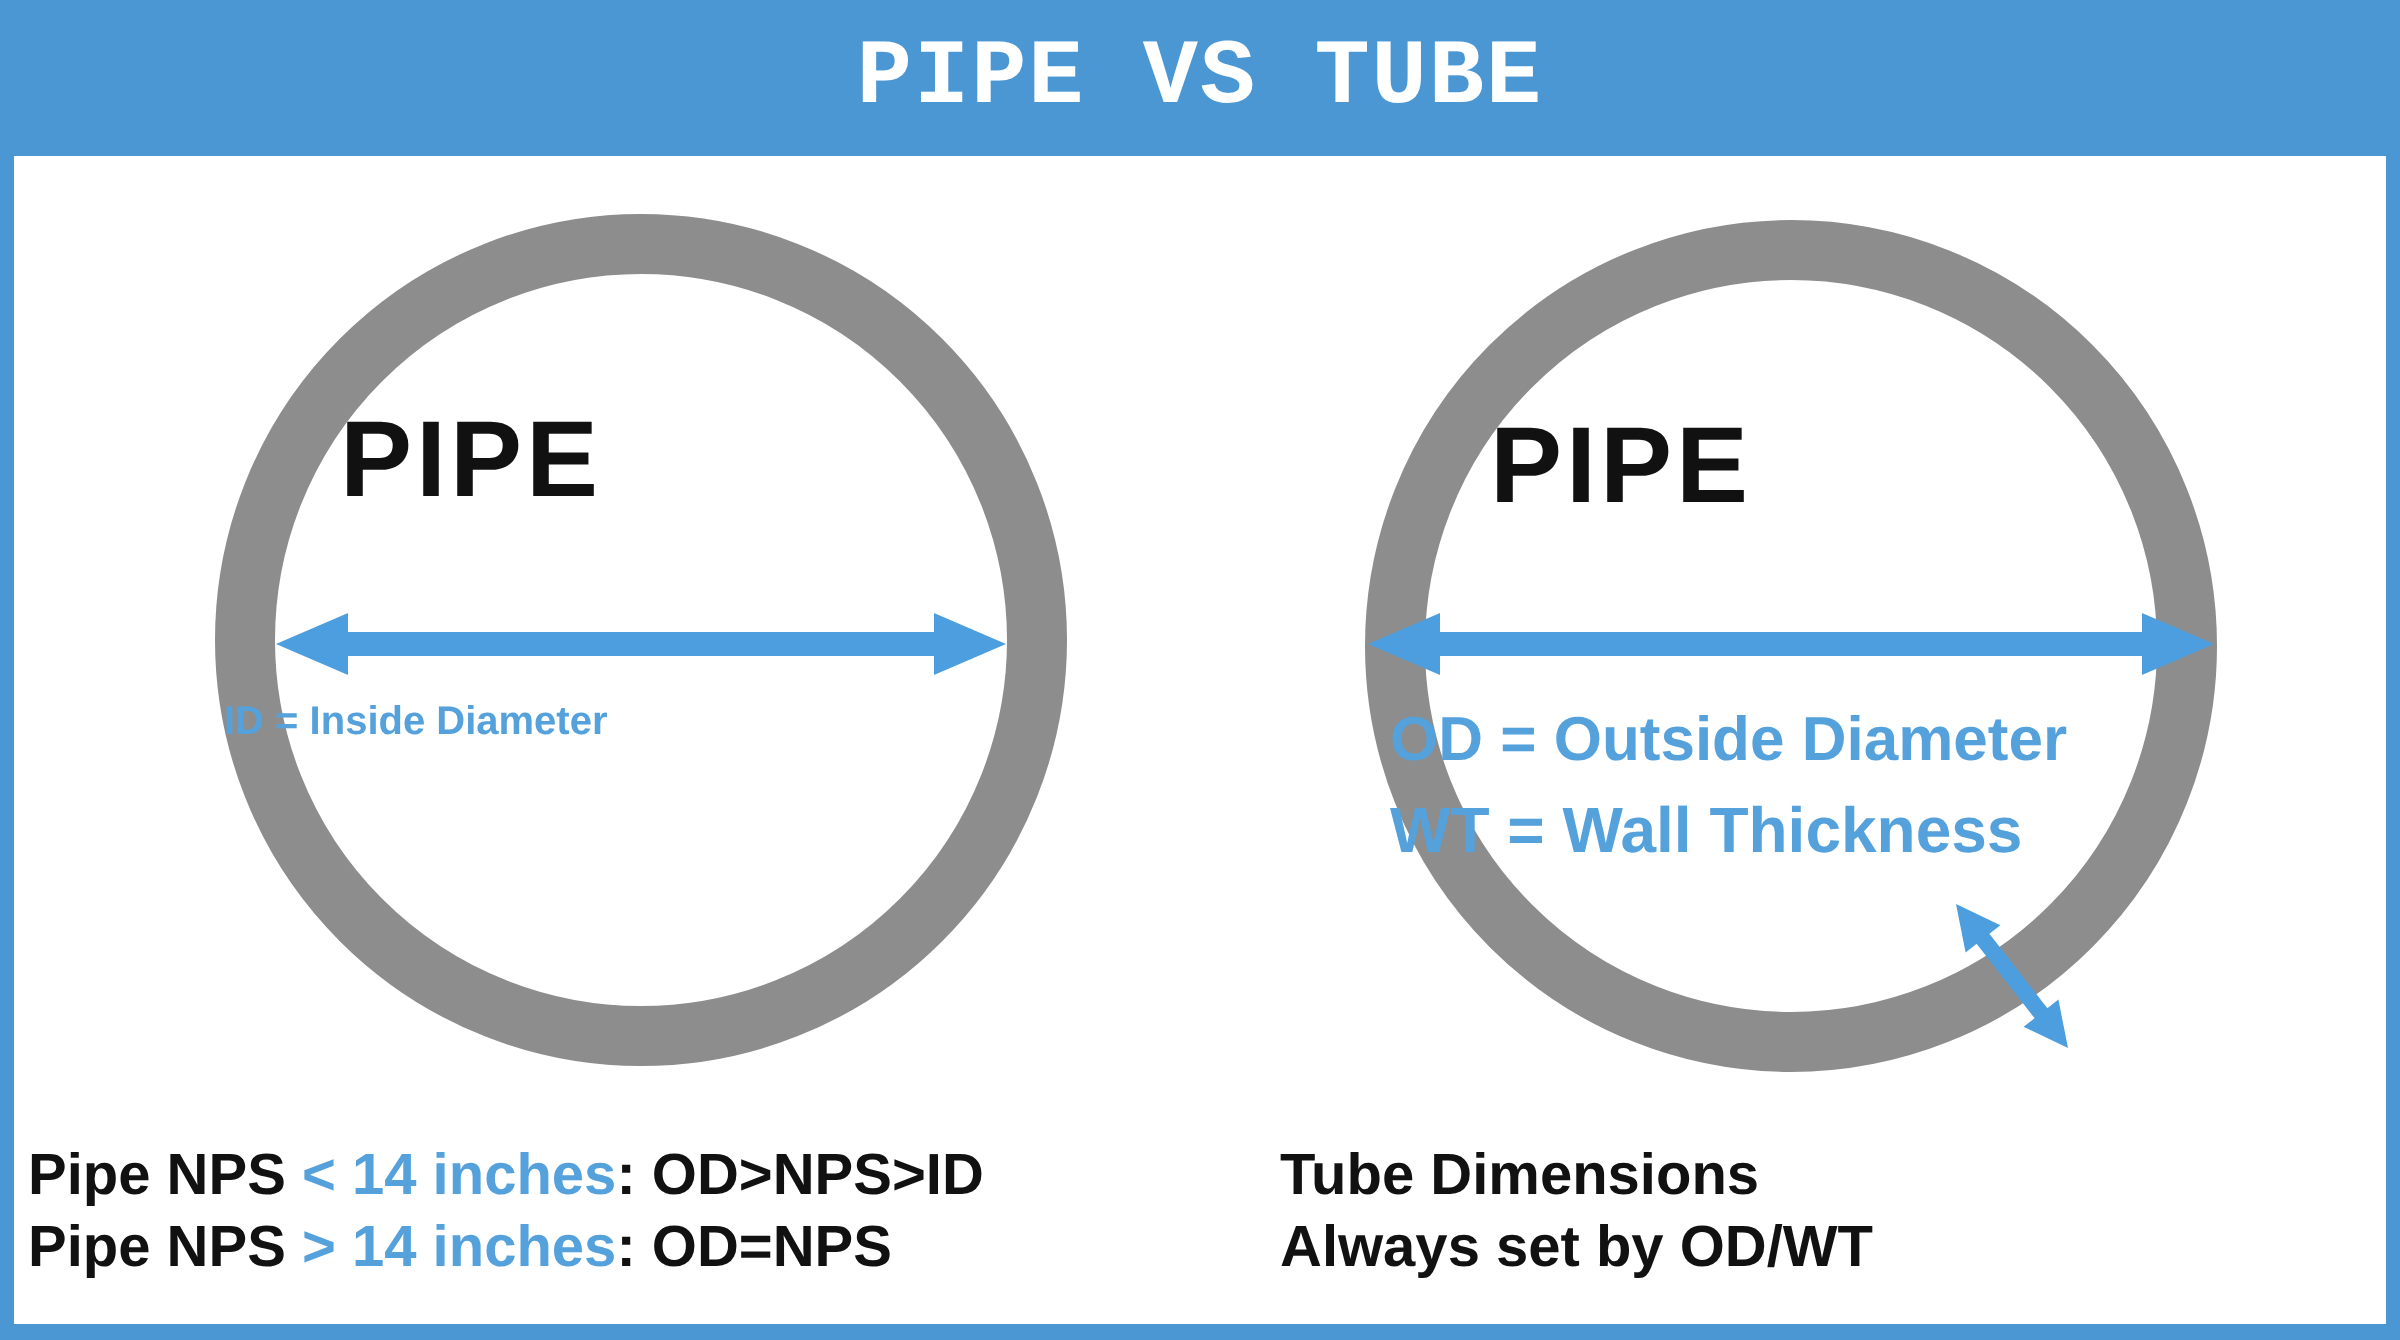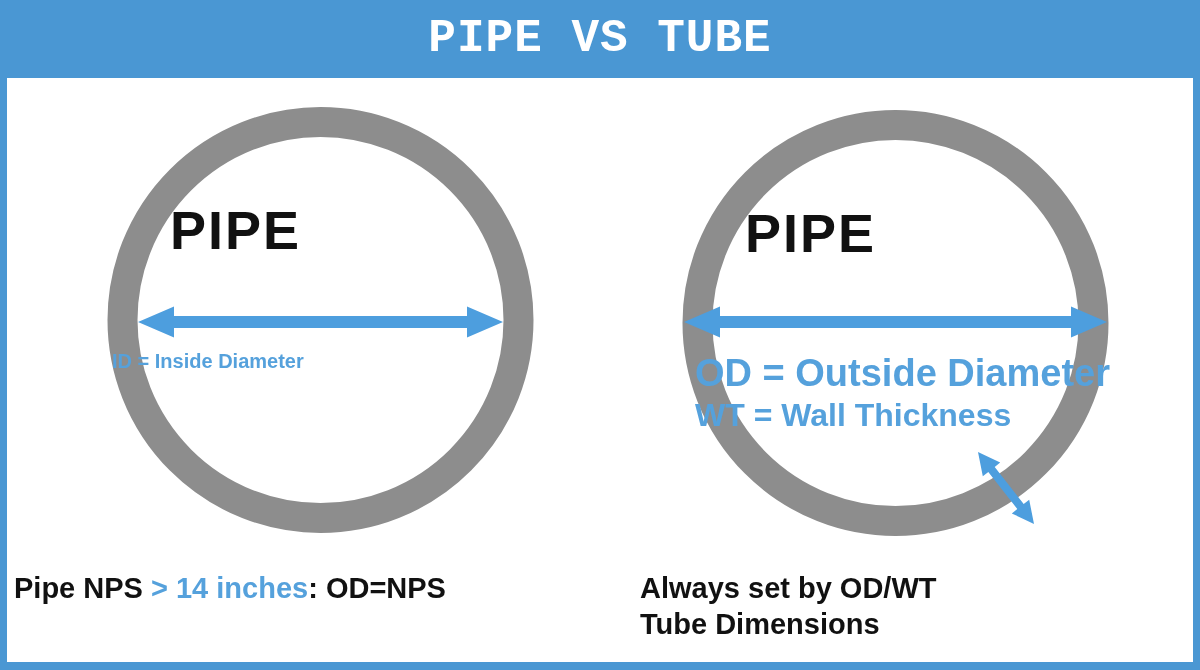--- a/index.html
+++ b/index.html
@@ -54,23 +54,24 @@
   <circle class="ring" cx="895.5" cy="323" r="198"></circle>
   <polygon class="arrow" points="138,322 174,306.5 174,316 467,316 467,306.5 503,322 467,337.5 467,328 174,328 174,337.5"></polygon>
   <polygon class="arrow" points="684,322 720,306.5 720,316 1071,316 1071,306.5 1107,322 1071,337.5 1071,328 720,328 720,337.5"></polygon>
   <polygon class="arrow" points="978,452 982.8,476.2 988.3,471.9 1017.3,509.1 1011.8,513.4 1034,524 1029.2,499.8 1023.7,504.1 994.7,466.9 1000.2,462.6"></polygon>
 </svg>
 
 <div class="abs circle-label" style="left:170px;top:199px;width:300px;">PIPE</div>
 <div class="abs blue-caption" style="left:112px;top:350px;width:400px;">ID = Inside Diameter</div>
 
 <div class="abs circle-label" style="left:745px;top:202px;width:300px;">PIPE</div>
-<div class="abs blue-caption" style="left:695px;top:352px;width:400px;font-size:38px;">OD = Outside Diameter</div>
+<div class="abs blue-caption" style="left:695px;top:352px;width:400px;font-size:31px;">OD = Outside Diameter</div>
 <div class="abs blue-caption" style="left:695px;top:397px;width:400px;font-size:32px;">WT = Wall Thickness</div>
 
 <div class="abs note-block" style="left:14px;top:570px;width:600px;">
+  <div><span>Pipe NPS </span><span class="note-highlight">&lt; 14 inches</span><span>: OD&gt;NPS&gt;ID</span></div>
   <div><span>Pipe NPS </span><span class="note-highlight">&gt; 14 inches</span><span>: OD=NPS</span></div>
 </div>
 
 <div class="abs note-block" style="left:640px;top:570px;width:525px;">
+  <div>Tube Dimensions</div>
   <div>Always set by OD/WT</div>
-  <div>Tube Dimensions</div>
 </div>
 
 </body></html>

